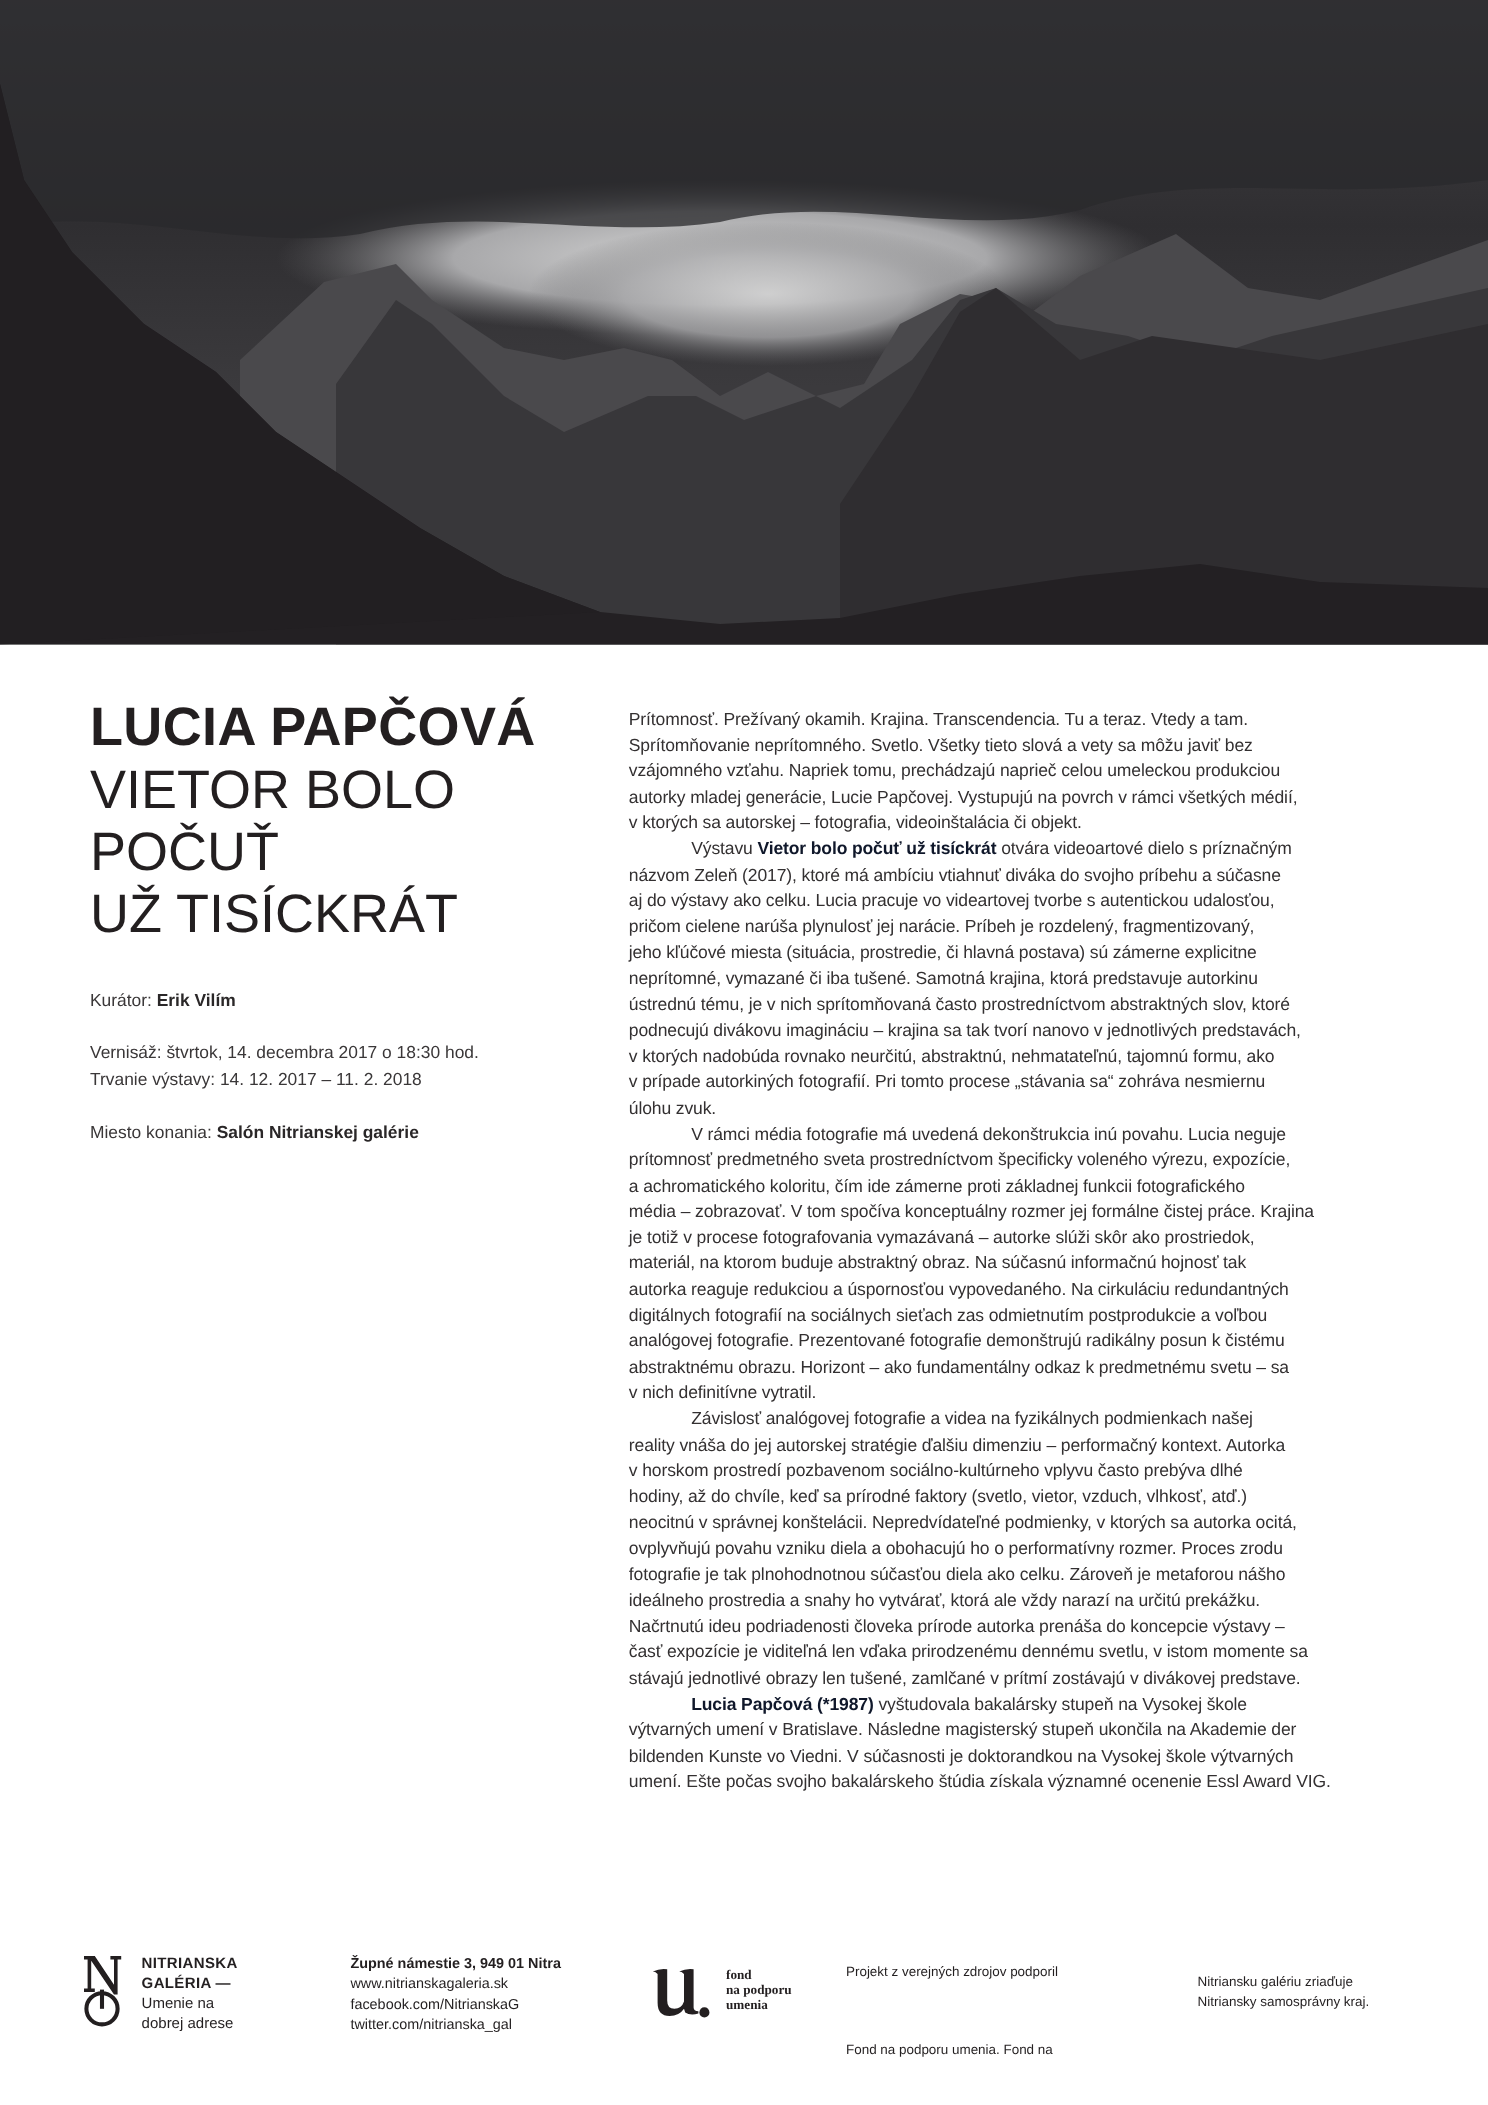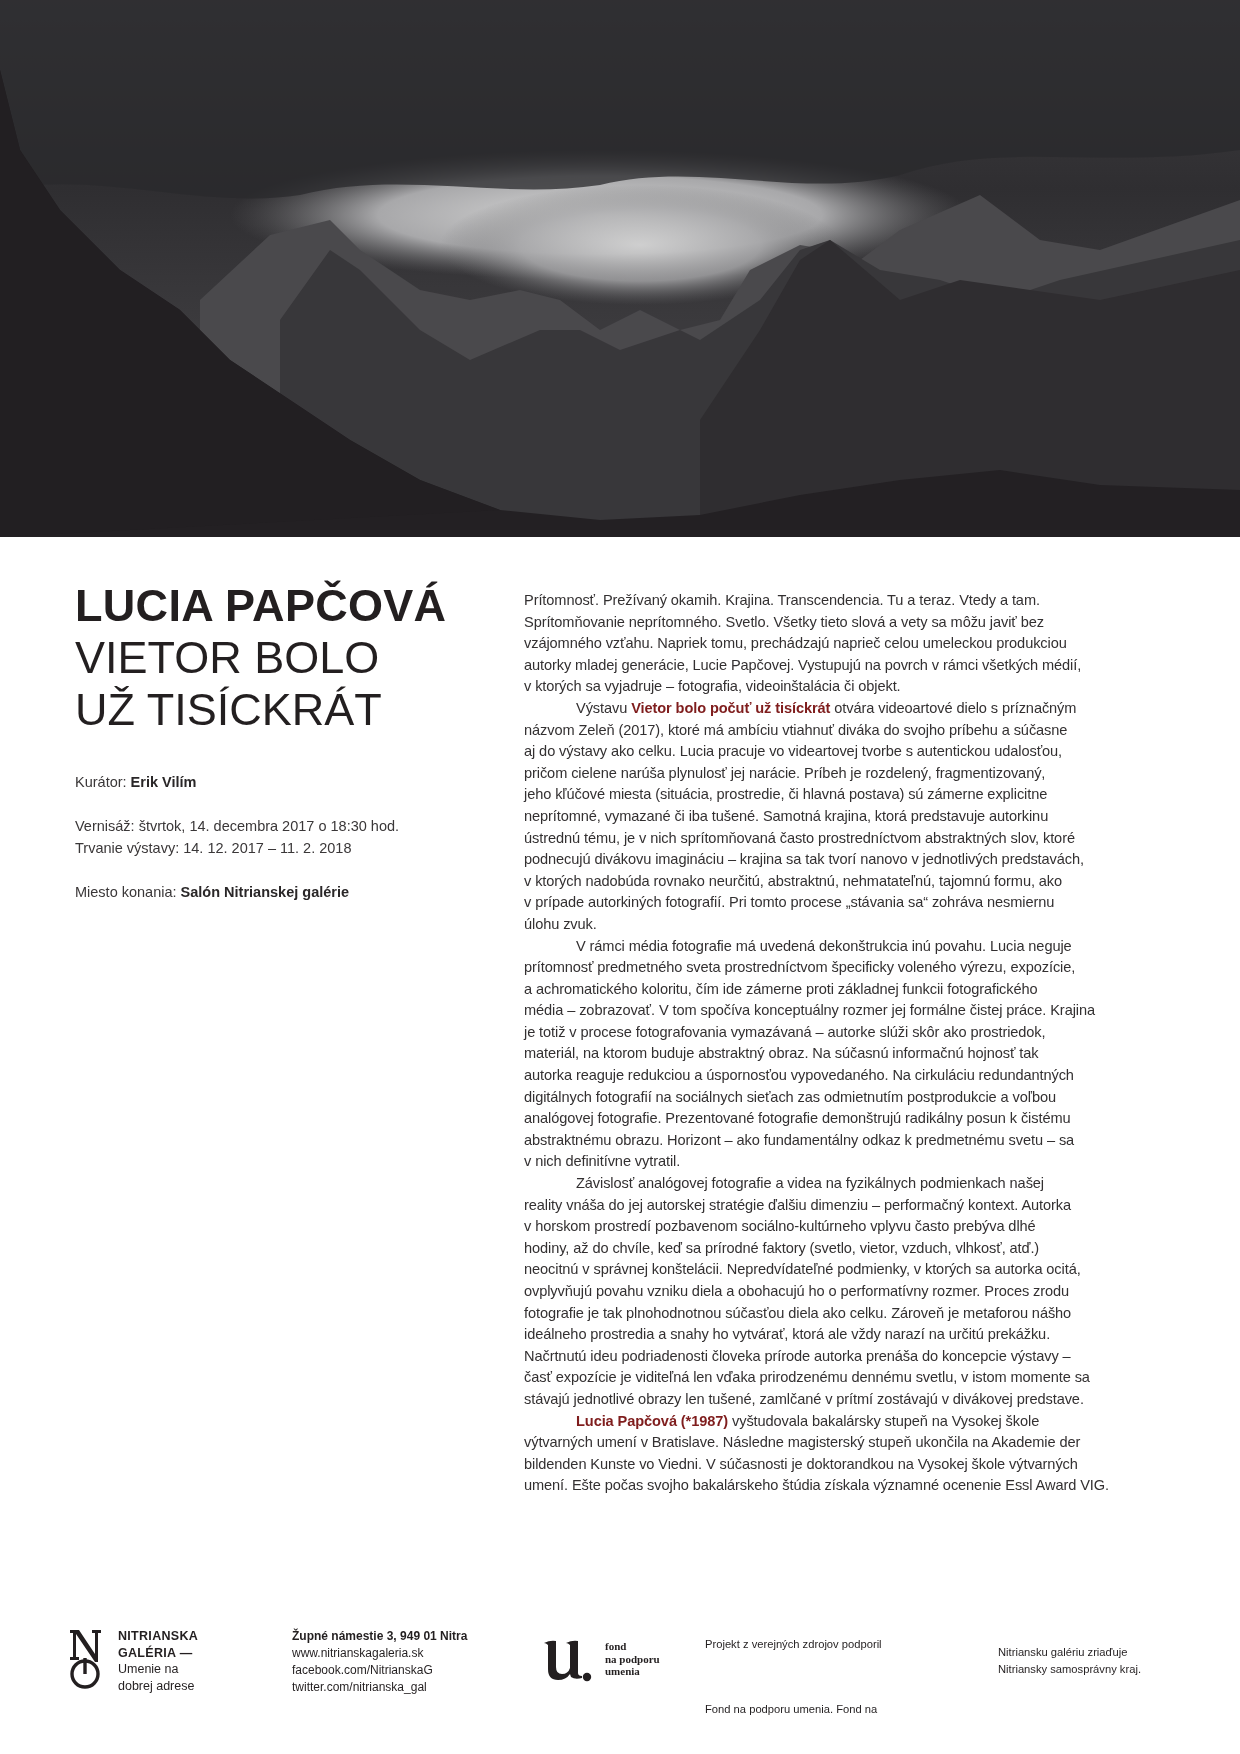--- a/index.html
+++ b/index.html
@@ -31,21 +31,21 @@
   .venue { margin-top: 22px; }
 
   
   .body-text {
     position: absolute; left: 524px; top: 590px; width: 645px;
     font-size: 14.6px; line-height: 21.6px; color: #333031;
     letter-spacing: -0.1px;
   }
   .body-text p { margin: 0; }
   .body-text p.indent { text-indent: 52px; }
-  .body-text b { font-weight: bold; color: #7f1d1d; }
+  .body-text b { font-weight: bold; color: #0f172a; }
   .line { display: block; white-space: nowrap; }
 
   
   .footer { position: absolute; left: 0; top: 1580px; width: 1240px; height: 140px; }
   .ng-logo { position: absolute; left: 68px; top: 48px; width: 34px; height: 62px; }
   .ng-name { position: absolute; left: 118px; top: 48px; font-size: 12.5px; line-height: 16.5px; color: #231f20; }
   .ng-name b { font-weight: bold; display: block; letter-spacing: 0.3px; }
   .ng-name span { display: block; }
   .address { position: absolute; left: 292px; top: 48px; font-size: 12px; line-height: 17px; color: #231f20; }
   .address b { display: block; font-weight: bold; text-align: right; }
@@ -89,37 +89,38 @@
     <path d="M700 420 L760 330 L800 260 L830 240 L900 300 L960 280 L1030 290 L1100 300 L1240 270 L1240 537 L700 537 Z" fill="#2f2d30"></path>
 
     <path d="M0 70 L20 150 L60 210 L120 270 L180 310 L230 360 L290 400 L350 440 L420 480 L500 510 L600 520 L700 515 L800 495 L900 480 L1000 470 L1100 485 L1240 490 L1240 537 L0 537 Z" fill="#232023"></path>
     <path d="M0 70 L20 150 L60 210 L120 270 L180 310 L230 360 L290 400 L350 440 L420 480 L500 510 L0 537 Z" fill="#221f22"></path>
   </svg>
 </div>
 
 <div class="left">
   <h1 class="artist">LUCIA PAPČOVÁ</h1>
   <h2 class="title-line">VIETOR BOLO</h2>
+  <h2 class="title-line">POČUŤ</h2>
   <h2 class="title-line">UŽ TISÍCKRÁT</h2>
 
   <div class="meta">
     <p class="meta-block curator"><span>Kurátor: </span><b>Erik Vilím</b></p>
     <p class="meta-block opening">Vernisáž: štvrtok, 14. decembra 2017 o 18:30 hod.</p>
     <p class="meta-block">Trvanie výstavy: 14. 12. 2017 – 11. 2. 2018</p>
     <p class="meta-block venue"><span>Miesto konania: </span><b>Salón Nitrianskej galérie</b></p>
   </div>
 </div>
 
 <div class="body-text">
   <p>
     <span class="line">Prítomnosť. Prežívaný okamih. Krajina. Transcendencia. Tu a teraz. Vtedy a tam.</span>
     <span class="line">Sprítomňovanie neprítomného. Svetlo. Všetky tieto slová a vety sa môžu javiť bez</span>
     <span class="line">vzájomného vzťahu. Napriek tomu, prechádzajú naprieč celou umeleckou produkciou</span>
     <span class="line">autorky mladej generácie, Lucie Papčovej. Vystupujú na povrch v rámci všetkých médií,</span>
-    <span class="line">v ktorých sa vyjadruje – fotografia, videoinštalácia či objekt.</span>
+    <span class="line">v ktorých sa autorskej – fotografia, videoinštalácia či objekt.</span>
   </p>
   <p class="indent">
     <span class="line"><span>Výstavu </span><b>Vietor bolo počuť už tisíckrát</b><span> otvára videoartové dielo s príznačným</span></span>
     <span class="line" style="text-indent:0">názvom Zeleň (2017), ktoré má ambíciu vtiahnuť diváka do svojho príbehu a súčasne</span>
     <span class="line" style="text-indent:0">aj do výstavy ako celku. Lucia pracuje vo videartovej tvorbe s autentickou udalosťou,</span>
     <span class="line" style="text-indent:0">pričom cielene narúša plynulosť jej narácie. Príbeh je rozdelený, fragmentizovaný,</span>
     <span class="line" style="text-indent:0">jeho kľúčové miesta (situácia, prostredie, či hlavná postava) sú zámerne explicitne</span>
     <span class="line" style="text-indent:0">neprítomné, vymazané či iba tušené. Samotná krajina, ktorá predstavuje autorkinu</span>
     <span class="line" style="text-indent:0">ústrednú tému, je v nich sprítomňovaná často prostredníctvom abstraktných slov, ktoré</span>
     <span class="line" style="text-indent:0">podnecujú divákovu imagináciu – krajina sa tak tvorí nanovo v jednotlivých predstavách,</span>

